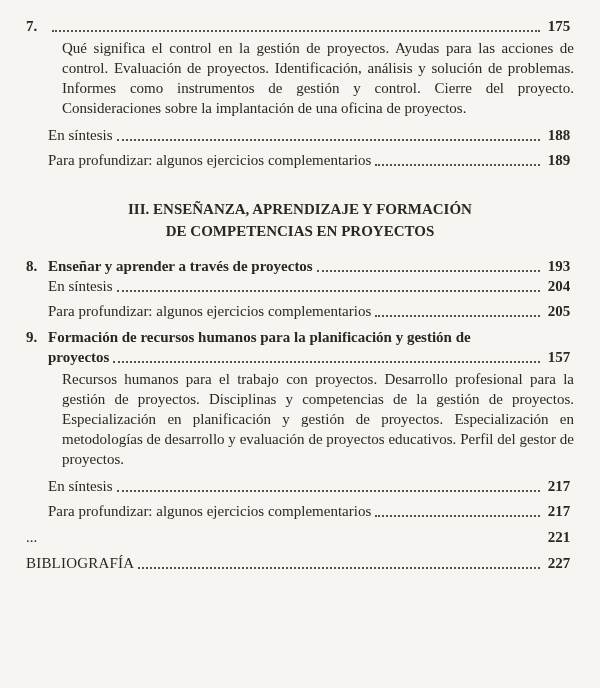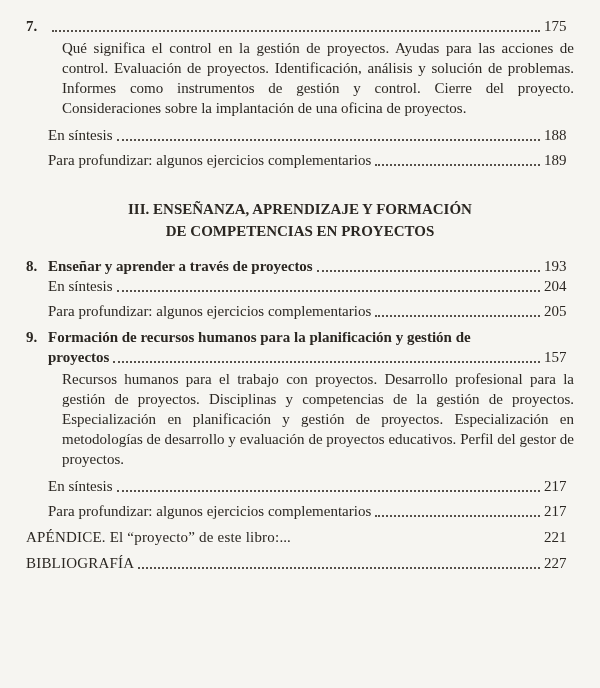--- a/index.html
+++ b/index.html
@@ -35,22 +35,22 @@
   .leader {
     flex: 1;
     min-width: 16px;
     border-bottom: 2px dotted #55504a;
     align-self: flex-end;
     margin: 0 4px 4px 4px;
   }
   .pnum {
     flex: none;
     min-width: 30px;
-    text-align: left;
-    font-weight: normal;
+    text-align: center;
+    font-weight: bold;
   }
   .desc {
     margin: 2px 0 7px 36px;
     text-align: justify;
   }
   .sub-line {
     display: flex;
     align-items: baseline;
     margin-left: 22px;
     margin-bottom: 5px;
@@ -144,21 +144,20 @@
       <span class="pnum">217</span>
     </div>
     <div class="sub-line">
       <span>Para profundizar: algunos ejercicios complementarios</span>
       <span class="leader"></span>
       <span class="pnum">217</span>
     </div>
   </div>
 
   <div class="final-line">
-    <span class="caps">APÉNDICE. El “proyecto” de este libro: </span>
     <span>...</span>
     <span class="spacer"></span>
     <span class="pnum">221</span>
   </div>
 
   <div class="final-line">
     <span class="caps">BIBLIOGRAFÍA</span>
     <span class="leader"></span>
     <span class="pnum">227</span>
   </div>

